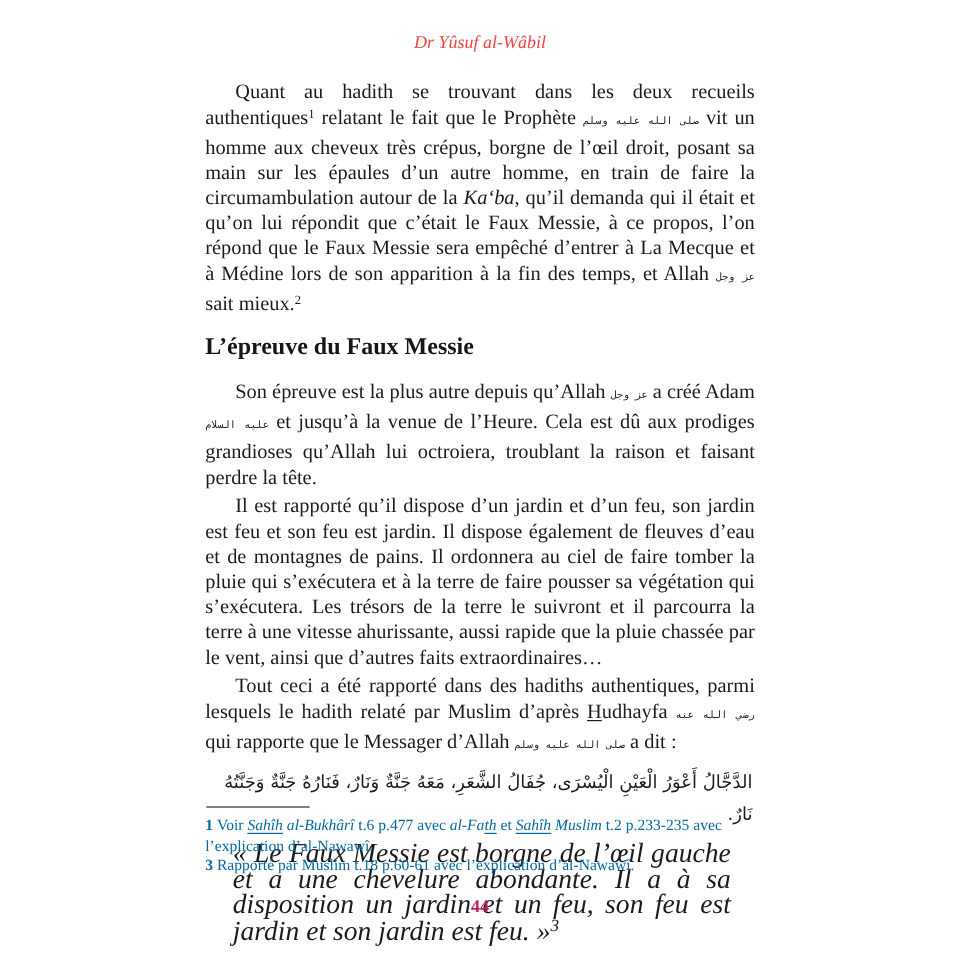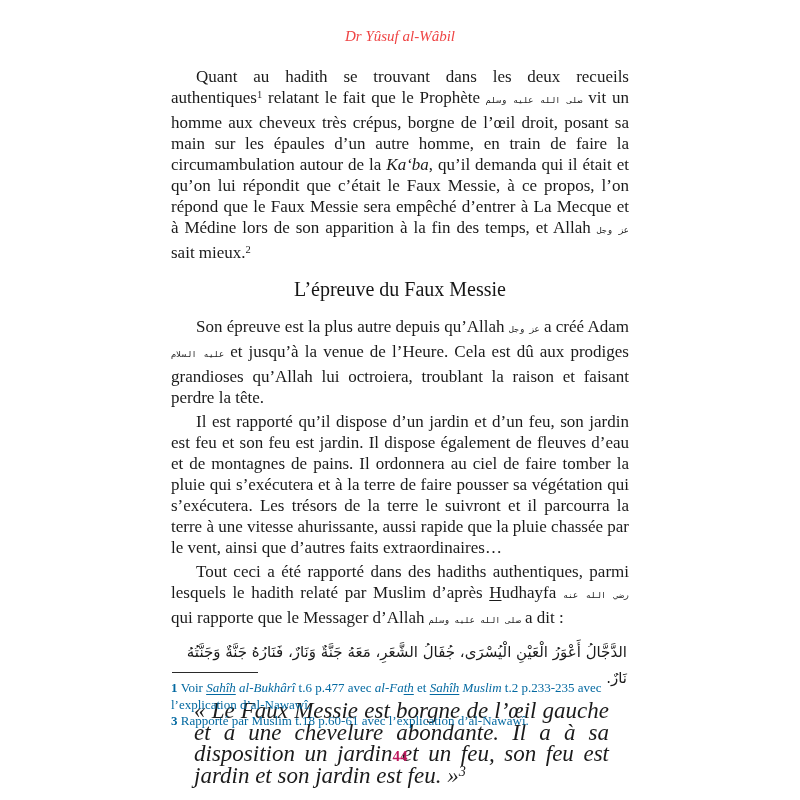--- a/index.html
+++ b/index.html
@@ -32,22 +32,21 @@
     margin: 0 0 3px 0;
     font-size: 17px;
     line-height: 21px;
     text-align: justify;
     text-indent: 25px;
   }
   h2.section-heading {
     margin: 13px 0 14px 0;
     font-size: 20px;
     line-height: 26px;
-    font-weight: normal;
-    text-align: center;
+    font-weight: bold;
     text-indent: 0;
     color: #161616;
   }
   .arabic {
     margin: 7px 2px 9px 0;
     direction: rtl;
     text-align: right;
     font-family: "DejaVu Sans", sans-serif;
     font-size: 15px;
     line-height: 26px;

